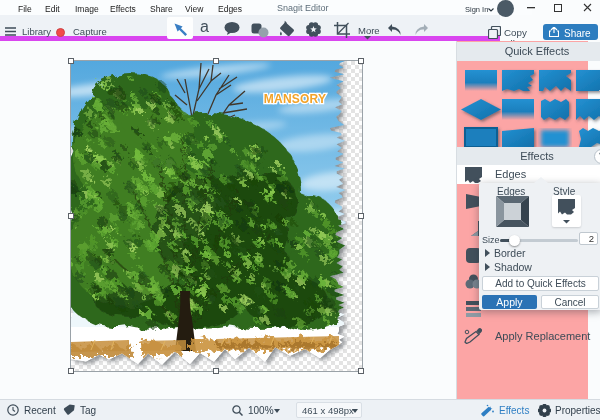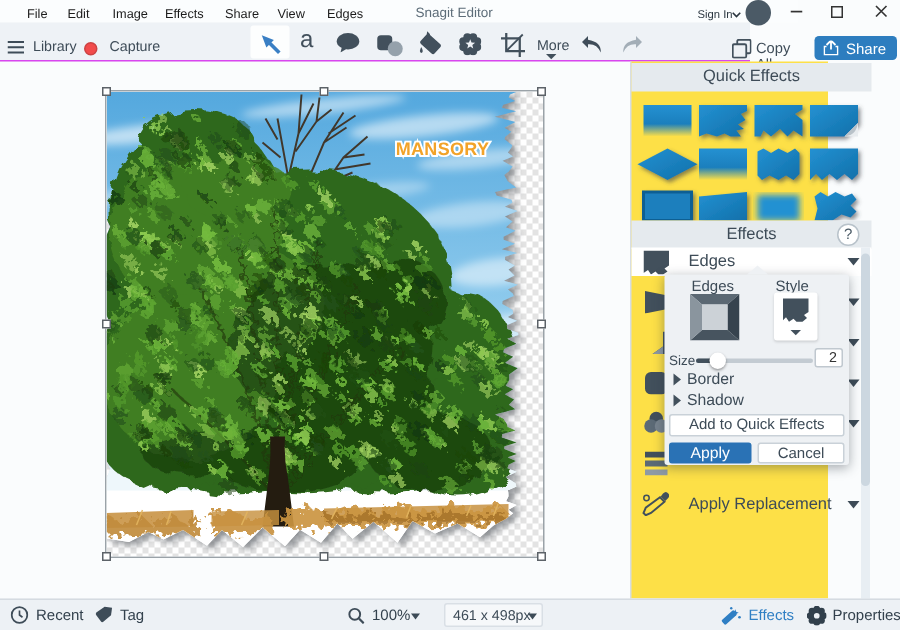--- a/index.html
+++ b/index.html
@@ -6,29 +6,29 @@
   html,body { width:600px; height:420px; overflow:hidden; }
   body { font-family:"Liberation Sans", sans-serif; position:relative; background:#fafcfd; }
   .abs { position:absolute; }
   
   #menubar { position:absolute; left:0; top:0; width:532px; height:15px; background:#fbfdfe; }
   #menubar .mi { position:absolute; top:3.5px; font-size:8.5px; color:#1b1b1b; }
   #title { position:absolute; top:3px; left:277px; font-size:9px; color:#5d6d79; }
   #signin { position:absolute; top:4.5px; left:465px; font-size:7.5px; color:#2b3640; }
   #avatar { position:absolute; left:497px; top:0px; width:17px; height:17px; border-radius:50%; background:#4b5a66; z-index:5; }
   
-  #toolbar { position:absolute; left:0; top:15px; width:500px; height:26px; background:#eef2f6; border-bottom:1px solid #d946ef; }
+  #toolbar { position:absolute; left:0; top:15px; width:500px; height:26px; background:#eef2f6; border-bottom:5px solid #d946ef; }
   #toolbar .lbl { position:absolute; font-size:10px; color:#3e4c58; top:11px; }
   #selbtn { position:absolute; left:167px; top:2px; width:26px; height:22px; background:#fdfefe; border-radius:2px; }
   
   #canvas { position:absolute; left:0; top:42px; width:440px; height:357px; background:#fafcfd;padding-left:16px; }
   #selrect { position:absolute; left:71px; top:19px; width:291px; height:310px; outline:1px solid #9aa2a8; }
   .handle { position:absolute; width:6px; height:6px; background:#fff; border:1px solid #5c6268; }
   
-  #panel { position:absolute; left:420px; top:41px; width:132px; height:358px; background:#fde047; border-left:1px solid #d7dde2; }
+  #panel { position:absolute; left:456px; top:41px; width:132px; height:358px; background:#fca5a5; border-left:1px solid #d7dde2; }
   .phead { position:absolute; left:0; width:160px; height:19px; background:#e5eaee; color:#3d4b57; font-size:11px; text-align:center; line-height:19px; }
   .fxrow { position:absolute; left:0; width:160px; height:18px; }
   .fxrow .nm { position:absolute; left:38px; top:3px; font-size:11px; color:#3d4b57; }
   .caret { position:absolute; width:0; height:0; border-left:4px solid transparent; border-right:4px solid transparent; border-top:5px solid #3d4b57; }
   
   #popup { position:absolute; left:22px; top:142px; width:123px; height:127px; background:#eef1f4; border-radius:2px; box-shadow:0 2px 8px rgba(40,50,60,.4); z-index:10; }
   #popup .plbl { position:absolute; font-size:10px; color:#3d4b57; }
   .pbox { position:absolute; width:35px; height:32px; background:#fff; border-radius:2px; box-shadow:0 1px 2px rgba(0,0,0,.15); }
   .pbtn { position:absolute; background:#fff; border:1px solid #c9d1d8; border-radius:2px; font-size:10px; color:#3d4b57; text-align:center; }
   

